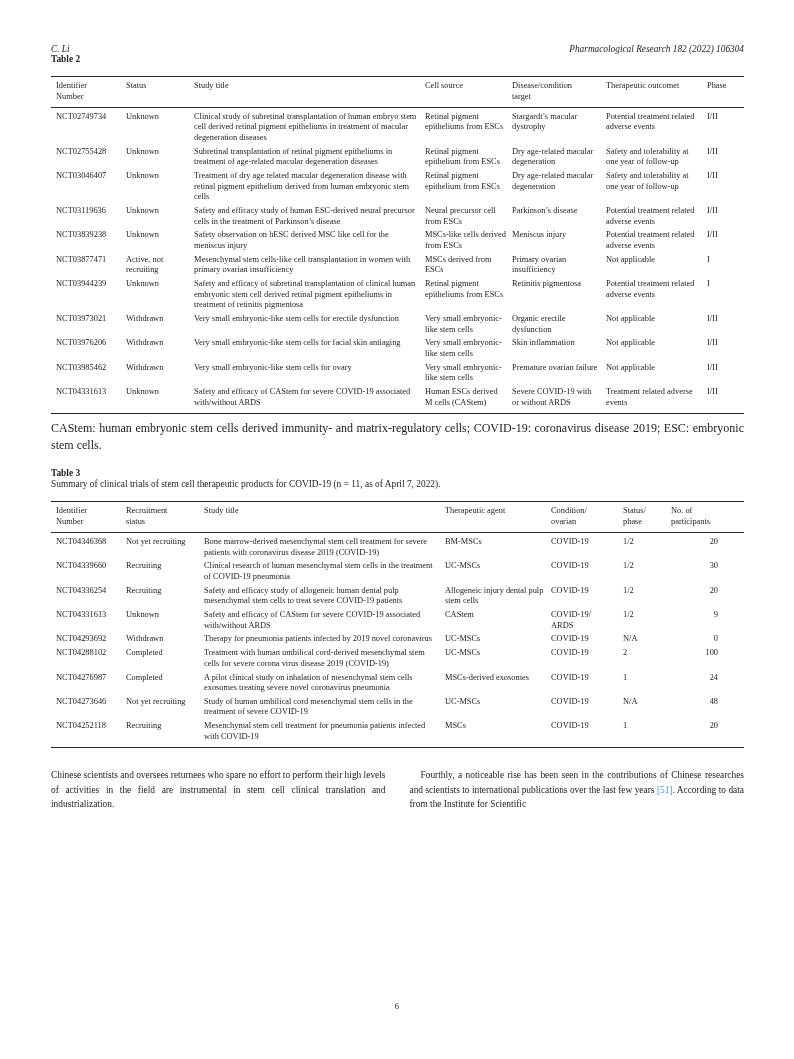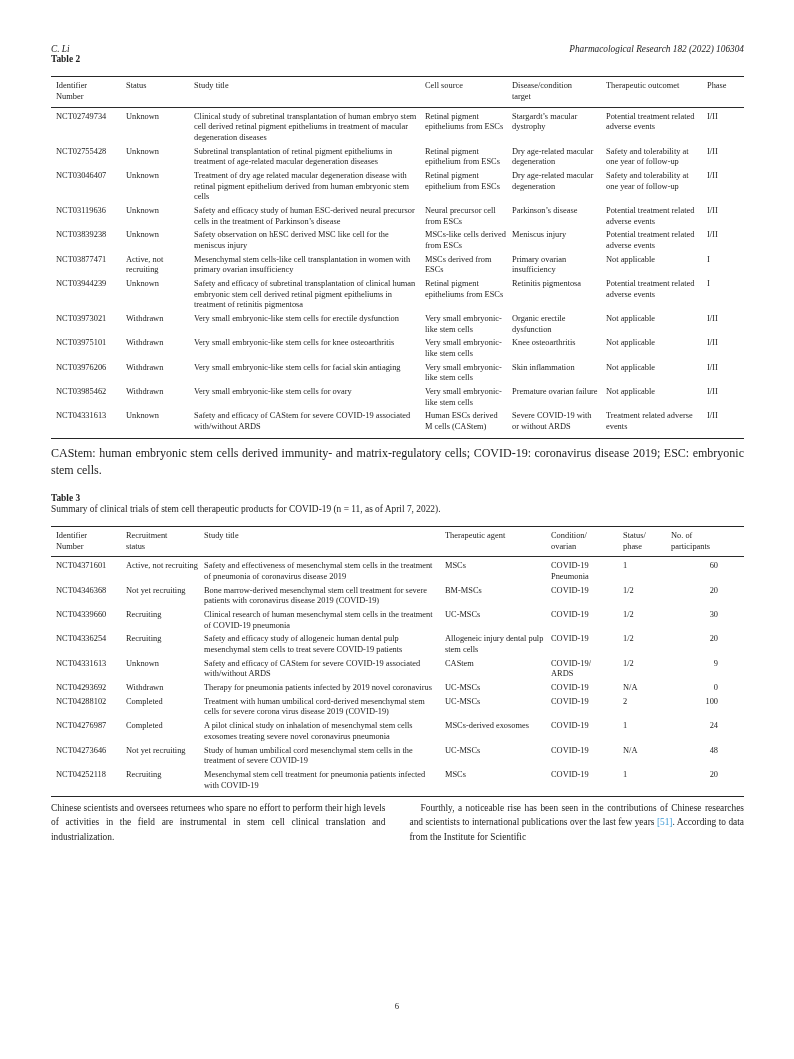--- a/index.html
+++ b/index.html
@@ -41,21 +41,21 @@
   }
   tbody tr:first-child td { padding-top:4px; }
   tbody tr:last-child td { padding-bottom:5px; }
   td:first-child, th:first-child { padding-left:5px; }
   table.t3 tbody td:last-child { text-align:right; padding-right:26px; }
   .footnote {
     font-size:12px; line-height:1.42; margin-top:6px; text-align:justify;
   }
   .gap-t3 { height:14px; }
   .bodytext {
-    display:flex; gap:24px; margin-top:4px;
+    display:flex; gap:24px; margin-top:20px;
     font-size:9.4px; line-height:1.52; text-align:justify;
   }
   .bodycol { flex:1; min-width:0; }
   .indent-first { text-indent:11px; }
   .cite { color:#3d9ad6; }
   .pagenum {
     position:absolute; left:0; right:0; top:1001px;
     text-align:center; font-size:8.6px; color:#222;
   }
 </style>
@@ -158,29 +158,20 @@
             <td>Retinitis pigmentosa</td>
             <td>Potential treatment related adverse events</td>
             <td>I</td>
           </tr>
           <tr>
             <td>NCT03973021</td>
             <td>Withdrawn</td>
             <td>Very small embryonic-like stem cells for erectile dysfunction</td>
             <td>Very small embryonic-like stem cells</td>
             <td>Organic erectile dysfunction</td>
-            <td>Not applicable</td>
-            <td>I/II</td>
-          </tr>
-          <tr>
-            <td>NCT03975101</td>
-            <td>Withdrawn</td>
-            <td>Very small embryonic-like stem cells for knee osteoarthritis</td>
-            <td>Very small embryonic-like stem cells</td>
-            <td>Knee osteoarthritis</td>
             <td>Not applicable</td>
             <td>I/II</td>
           </tr>
           <tr>
             <td>NCT03976206</td>
             <td>Withdrawn</td>
             <td>Very small embryonic-like stem cells for facial skin antiaging</td>
             <td>Very small embryonic-like stem cells</td>
             <td>Skin inflammation</td>
             <td>Not applicable</td>
@@ -236,30 +227,20 @@
             <th>Condition/
 ovarian</th>
             <th>Status/
 phase</th>
             <th>No. of
 participants</th>
           </tr>
       </thead>
       <tbody>
           <tr>
-            <td>NCT04371601</td>
-            <td>Active, not recruiting</td>
-            <td>Safety and effectiveness of mesenchymal stem cells in the treatment of pneumonia of coronavirus disease 2019</td>
-            <td>MSCs</td>
-            <td>COVID-19
-Pneumonia</td>
-            <td>1</td>
-            <td>60</td>
-          </tr>
-          <tr>
             <td>NCT04346368</td>
             <td>Not yet recruiting</td>
             <td>Bone marrow-derived mesenchymal stem cell treatment for severe patients with coronavirus disease 2019 (COVID-19)</td>
             <td>BM-MSCs</td>
             <td>COVID-19</td>
             <td>1/2</td>
             <td>20</td>
           </tr>
           <tr>
             <td>NCT04339660</td>

